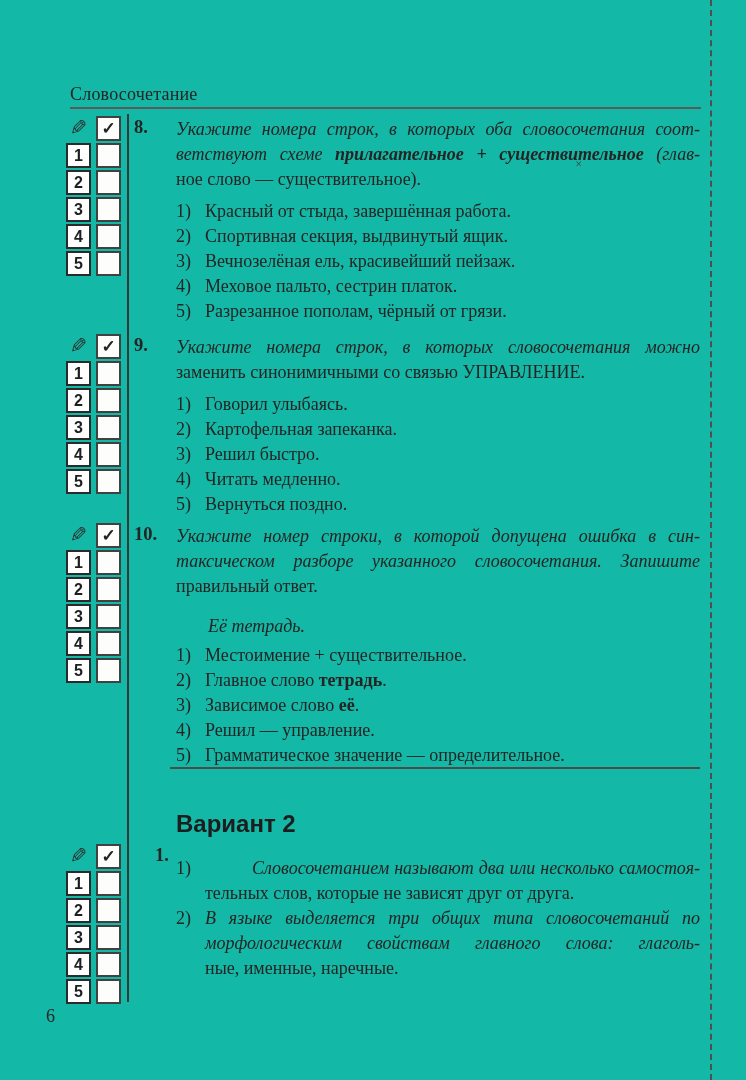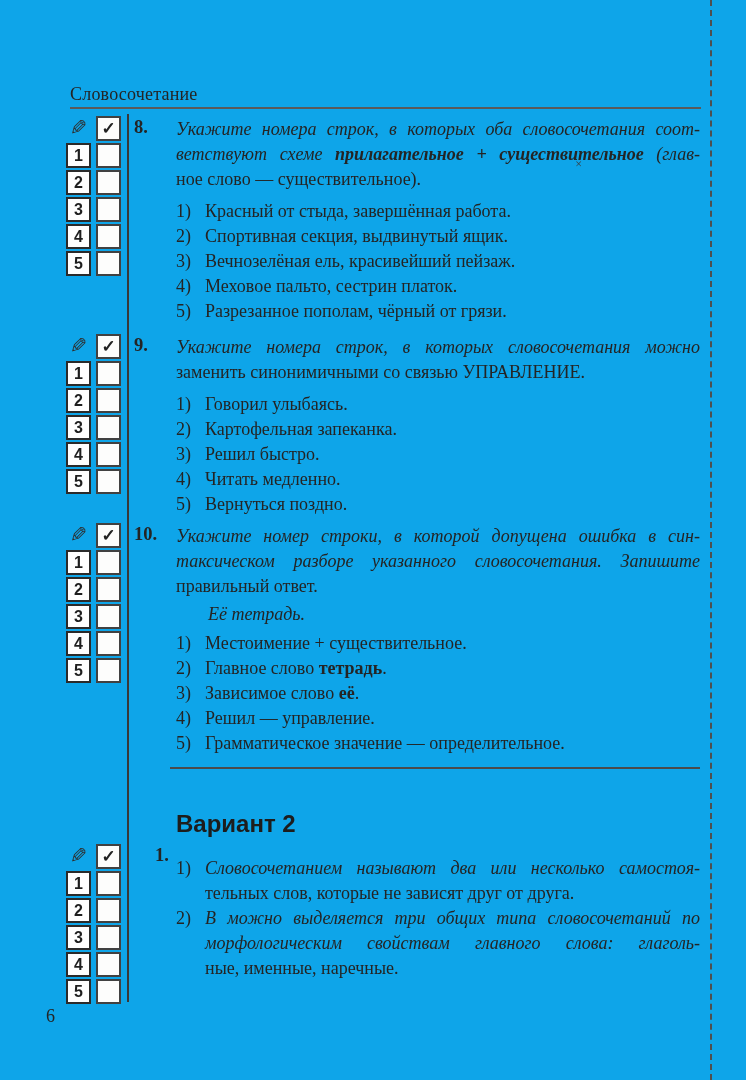--- a/index.html
+++ b/index.html
@@ -5,21 +5,21 @@
   html,body{margin:0;padding:0;}
   body{
     width:746px;height:1080px;
     background:#f4f4f2;
     font-family:"Liberation Serif", serif;
     color:#242424;
     -webkit-font-smoothing:antialiased;
   }
   .page{
     position:relative;width:746px;height:1080px;overflow:hidden;
-    background:#0ea5e9;
+    background:#14b8a6;
   }
   
   .running-head{position:absolute;left:70px;top:84px;font-size:18px;letter-spacing:.2px;}
   .head-rule{position:absolute;left:70px;top:107px;width:631px;border-top:2px solid #5a5a5a;}
   .edge-dashed{position:absolute;left:710px;top:0;height:1080px;width:0;border-left:2px dashed #4f4f4f;}
   .content-rule{position:absolute;left:127px;top:114px;width:2px;height:888px;background:#383838;}
   .page-number{position:absolute;left:46px;top:1006px;font-size:18px;}
   .separator{position:absolute;left:170px;top:767px;width:530px;border-top:2px solid #4b4b4b;}
   .variant-heading{
     position:absolute;left:176px;top:810px;
@@ -32,21 +32,21 @@
   .v2q1 .qnum{left:155px;}
   .qbody{margin-left:176px;margin-right:46px;padding-top:4px;font-size:18px;line-height:25px;}
   .line{white-space:nowrap;}
   .stretch{text-align:justify;text-align-last:justify;font-style:italic;}
   .b{font-weight:bold;}
   .relx{position:relative;display:inline-block;}
   .xmark{
     position:absolute;left:52%;top:100%;margin-top:-8px;
     font-size:12px;font-weight:normal;line-height:10px;color:#3a3a3a;
   }
-  .example{margin-top:3px;padding-left:32px;font-style:italic;}
+  .example{margin-top:15px;padding-left:32px;font-style:italic;}
   .opts{margin-top:7px;}
   .q10 .opts{margin-top:4px;}
   .v2q1 .opts{margin-top:11px;}
   .opt{display:flex;}
   .opt-num{width:29px;flex:none;}
   .opt-text{flex:1;min-width:0;}
   
   .agrid{position:absolute;left:66px;top:4px;display:flex;flex-direction:column;gap:4px;}
   .agrid-row{display:flex;gap:5px;align-items:center;height:23px;}
   .pencil{
@@ -274,28 +274,28 @@
         <span class="nbox">5</span>
         <span class="cbox"></span>
       </div>
     </div>
     <div class="qnum">1.</div>
     <div class="qbody">
       <div class="opts">
         <div class="opt">
           <span class="opt-num">1)</span>
           <span class="opt-text">
-            <span class="line stretch" style="display:block;">Словосочетанием называют два или несколько самостоя-</span>
+            <span class="line stretch" style="display:block;margin-left:47px;">Словосочетанием называют два или несколько самостоя-</span>
             <span class="line" style="display:block;">тельных слов, которые не зависят друг от друга.</span>
           </span>
         </div>
         <div class="opt">
           <span class="opt-num">2)</span>
           <span class="opt-text">
-            <span class="line stretch" style="display:block;">В можно выделяется три общих типа словосочетаний по</span>
+            <span class="line stretch" style="display:block;">В языке выделяется три общих типа словосочетаний по</span>
             <span class="line stretch" style="display:block;">морфологическим свойствам главного слова: глаголь-</span>
             <span class="line" style="display:block;">ные, именные, наречные.</span>
           </span>
         </div>
       </div>
     </div>
   </section>
 
   <div class="page-number">6</div>
 

